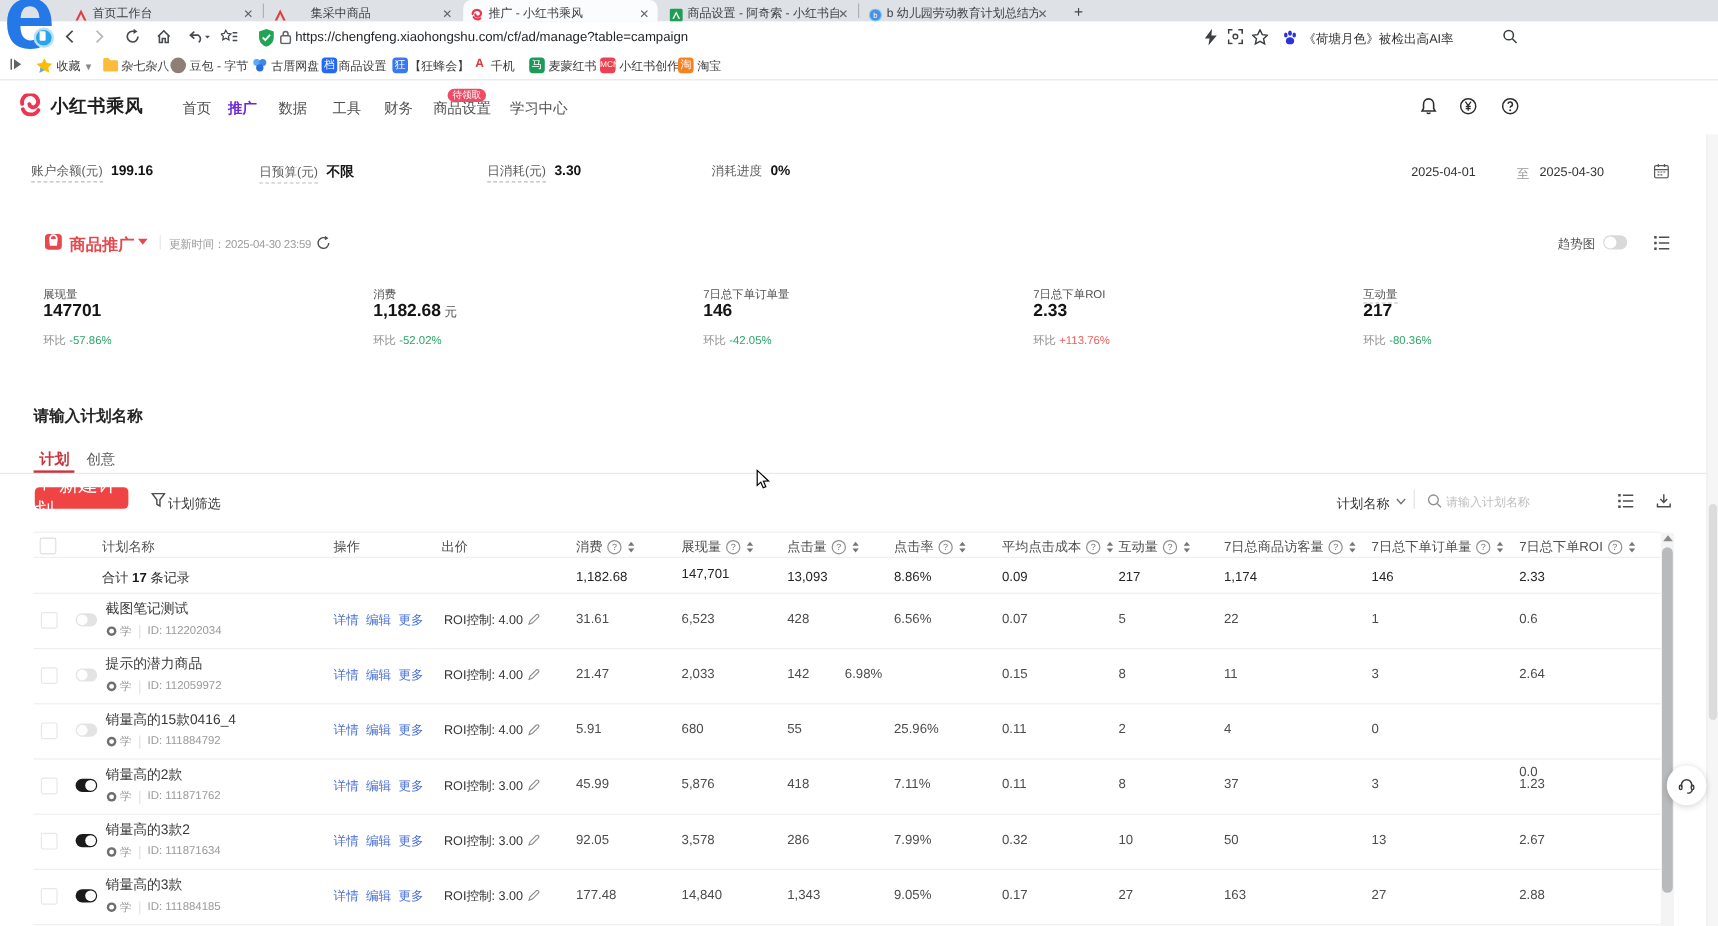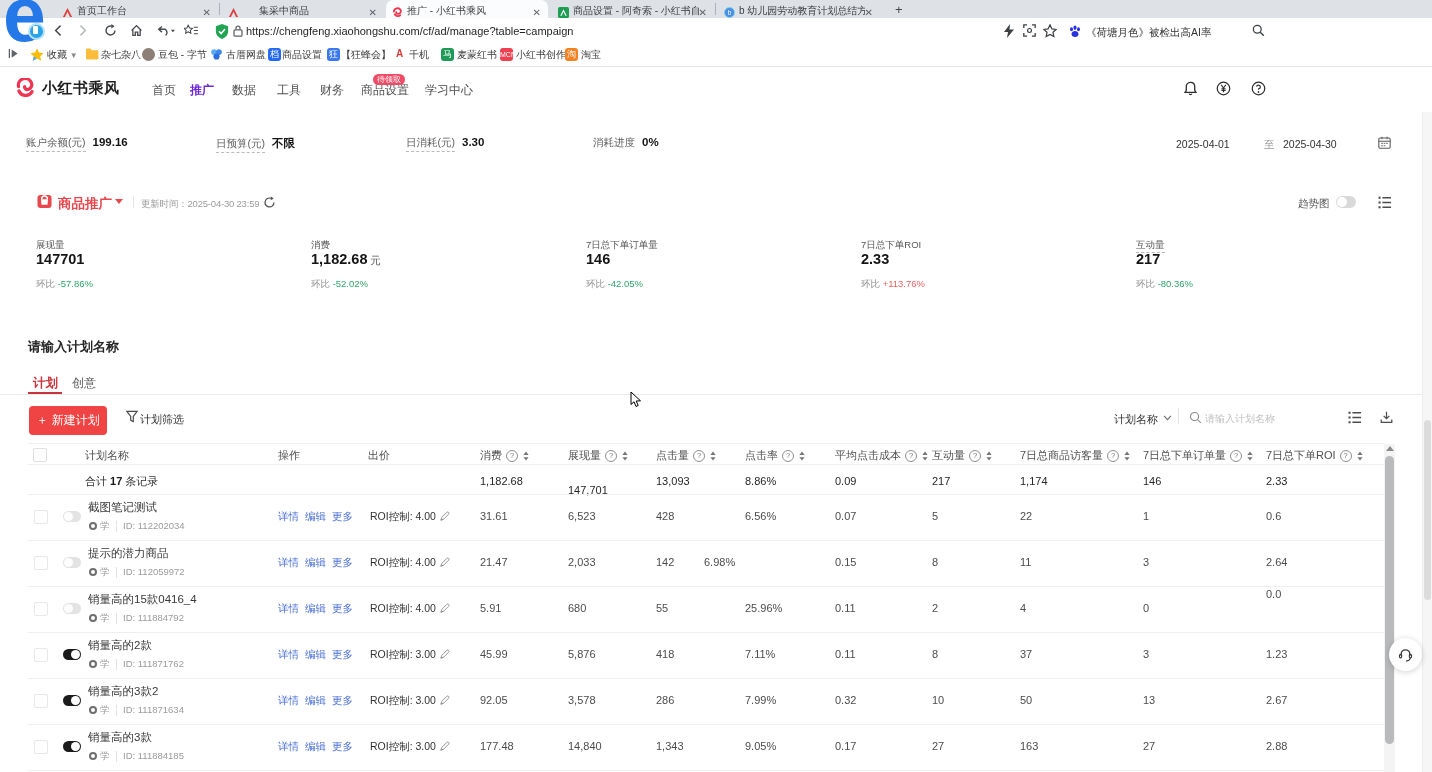--- a/index.html
+++ b/index.html
@@ -335,21 +335,21 @@
 <div class="a cardlbl" style="left:1136px;border-bottom:1px dashed #bbb">互动量</div>
 <div class="a cardval" style="left:1136px">217</div>
 <div class="a cardhb" style="left:1136px">环比 <span class="grn">-80.36%</span></div>
 
 <div class="a" style="left:28px;top:338px;font-size:13px;font-weight:bold;color:#262626">请输入计划名称</div>
 <div class="a" style="left:33px;top:375px;font-size:12.5px;color:#c8353d;font-weight:bold">计划</div>
 <div class="a" style="left:72px;top:375px;font-size:12px;color:#595959">创意</div>
 <div class="a" style="left:0px;top:394px;width:1432px;height:1px;background:#e9e9e9"></div>
 <div class="a" style="left:28px;top:392px;width:34px;height:2px;background:#c8353d"></div>
 
-<div class="a" style="left:29px;top:406px;width:78px;height:29px;background:#f04343;border-radius:4px;color:#fff;font-size:12px;display:flex;align-items:center;justify-content:center">＋ 新建计划</div>
+<div class="a" style="left:29px;top:406px;width:78px;height:18px;background:#f04343;border-radius:4px;color:#fff;font-size:16px;display:flex;align-items:center;justify-content:center">＋ 新建计划</div>
 <div class="a" style="left:126px;top:410px" id="ic-funnel">
     <svg width="12" height="13" viewBox="0 0 14 15">
       <path d="M1 1.5 L13 1.5 L8.5 7.5 L8.5 13.5 L5.5 12 L5.5 7.5 Z" fill="none" stroke="#4d4d4d" stroke-width="1.4"></path>
     </svg>
   </div>
 <div class="a" style="left:140px;top:412px;font-size:11px;color:#333">计划筛选</div>
 <div class="a" style="left:1114px;top:412px;font-size:11px;color:#333">计划名称</div>
 <div class="a" style="left:1163px;top:415px" id="ic-chev">
     <svg width="9" height="6" viewBox="0 0 10 7">
       <path d="M1 1 L5 5.5 L9 1" fill="none" stroke="#737373" stroke-width="1.4"></path>
@@ -440,21 +440,21 @@
 <div class="a th" style="left:1266px">7日总下单ROI<span class="qm">?</span><span class="sort">
       <svg width="6" height="10" viewBox="0 0 8 13">
         <path d="M4 0.5 L7.5 5 L0.5 5 Z" fill="#757575"></path>
         <path d="M4 12.5 L7.5 8 L0.5 8 Z" fill="#757575"></path>
       </svg>
     </span></div>
 <div class="a rowline" style="top:464px"></div>
 <div id="tablebody">
     <div class="a cell" style="left:85px;top:474px;color:#333;font-size:11px">合计 <b style="color:#1a1a1a">17</b> 条记录</div>
     <div class="a cell" style="left:480px;top:475px;color:#262626">1,182.68</div>
-    <div class="a cell" style="left:568px;top:484px;color:#262626">147,701</div>
+    <div class="a cell" style="left:568px;top:473px;color:#262626">147,701</div>
     <div class="a cell" style="left:656px;top:475px;color:#262626">13,093</div>
     <div class="a cell" style="left:745px;top:475px;color:#262626">8.86%</div>
     <div class="a cell" style="left:835px;top:475px;color:#262626">0.09</div>
     <div class="a cell" style="left:932px;top:475px;color:#262626">217</div>
     <div class="a cell" style="left:1020px;top:475px;color:#262626">1,174</div>
     <div class="a cell" style="left:1143px;top:475px;color:#262626">146</div>
     <div class="a cell" style="left:1266px;top:475px;color:#262626">2.33</div>
     <div class="a rowline" style="top:494px"></div>
     <div class="a cb" style="left:34px;top:510px;border-color:#e8e8e8"></div>
     <div class="a toggle-off" style="left:63px;top:511px">
@@ -519,21 +519,21 @@
         <path d="M2 10 L3 7 L8.5 1.5 A1 1 0 0 1 10.5 3.5 L5 9 Z M2 10 L4.8 9" fill="none" stroke="#8c8c8c" stroke-width="1"></path>
       </svg></div>
     <div class="a cell" style="left:480px;top:602px">5.91</div>
     <div class="a cell" style="left:568px;top:602px">680</div>
     <div class="a cell" style="left:656px;top:602px">55</div>
     <div class="a cell" style="left:745px;top:602px">25.96%</div>
     <div class="a cell" style="left:835px;top:602px">0.11</div>
     <div class="a cell" style="left:932px;top:602px">2</div>
     <div class="a cell" style="left:1020px;top:602px">4</div>
     <div class="a cell" style="left:1143px;top:602px">0</div>
-    <div class="a cell" style="left:1266px;top:588px">0.0</div>
+    <div class="a cell" style="left:1266px;top:638px">0.0</div>
     <div class="a rowline" style="top:632px"></div>
     <div class="a cb" style="left:34px;top:648px;border-color:#e8e8e8"></div>
     <div class="a toggle-on" style="left:63px;top:649px">
       <i></i>
     </div>
     <div class="a pname" style="left:88px;top:638px">销量高的2款</div>
     <div class="a" style="left:89px;top:660px;width:8px;height:8px;border-radius:50%;background:#6e6e6e"></div>
     <div class="a" style="left:91px;top:662px;width:4px;height:4px;border-radius:50%;background:#fff"></div>
     <div class="a pid" style="left:100px;top:658px">学</div>
     <div class="a" style="left:116px;top:659px;width:1px;height:11px;background:#e3e3e3"></div>

